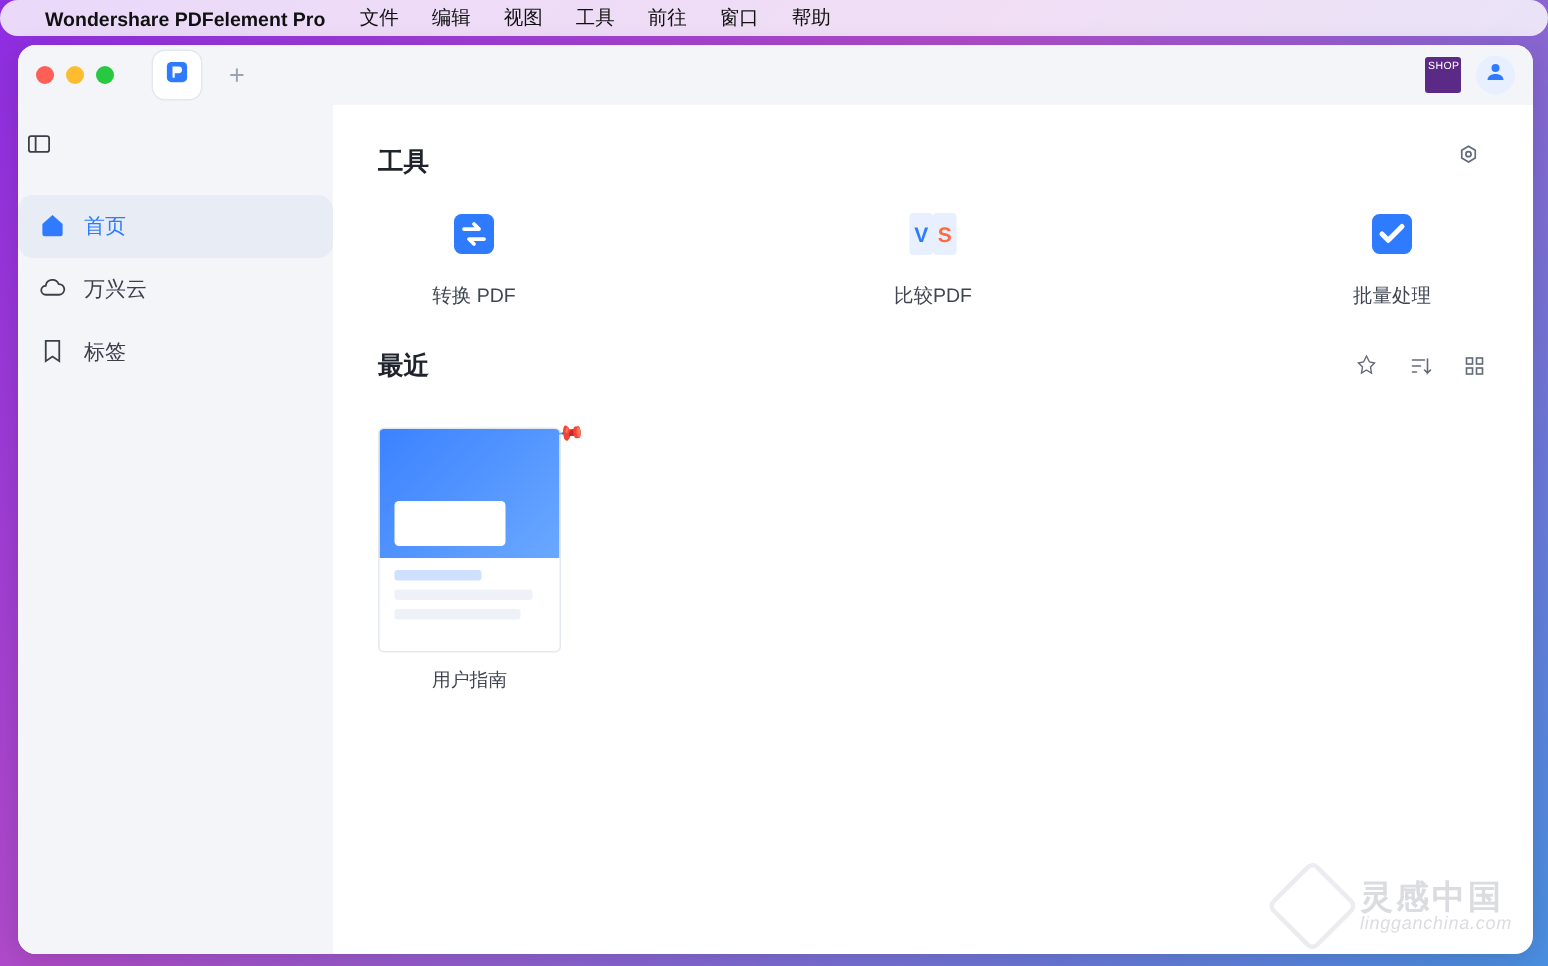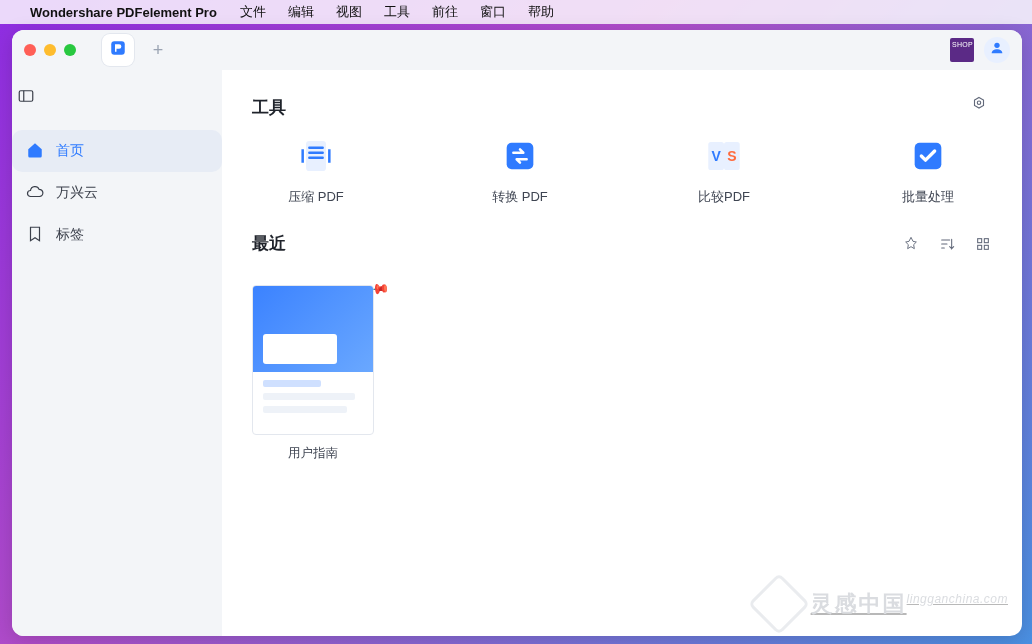--- a/index.html
+++ b/index.html
@@ -1,20 +1,20 @@
 <!DOCTYPE html>
 <html><head>
 <meta charset="utf-8">
 <style>
   * { margin: 0; padding: 0; box-sizing: border-box; font-family: -apple-system, "Helvetica Neue", Arial, sans-serif; }
   html, body { width: 1032px; height: 644px; overflow: hidden; }
   body { display: flex; flex-direction: column; background: linear-gradient(135deg, #8e2de2 0%, #b04cc9 40%, #4a90e2 100%); }
 
   
-  .menubar { height: 24px; background: rgba(255,255,255,.82); display: flex; align-items:center; font-size:13px; color:#111; }
+  .menubar { height: 24px; background: rgba(255,255,255,.82); display: flex; align-items:center; font-size:13px; color:#111;border-radius:12px; }
   .menubar .apple { width:26px; display:flex; align-items:center; justify-content:center; }
   .menubar .app  { font-weight:700; padding:0 12px 0 4px; }
   .menubar .m    { padding:0 11px; }
 
   .midgap { height: 6px; }
 
   
   .window { flex:1; margin: 0 10px 8px 12px; background:#fff; border-radius:12px; display:flex; flex-direction:column; box-shadow:0 4px 20px rgba(0,0,0,.15); overflow:hidden; }
   .titlebar { height:40px; display:flex; align-items:center; padding:0 12px; background:#f3f5f8; }
   .traffic { display:flex; gap:8px; }
@@ -64,21 +64,21 @@
   .thumb .lines { padding:8px 10px; }
   .thumb .lines div { height:7px; border-radius:2px; margin-bottom:6px; }
   .thumb .lines .a{background:#cfe0ff;width:58%;}
   .thumb .lines .b{background:#eef2f8;width:92%;}
   .thumb .lines .c{background:#eef2f8;width:84%;}
   .docLbl { text-align:center; font-size:12.5px; color:#3f4552; margin-top:10px; }
 
   
   .watermark { position:absolute; right:14px; bottom:10px; display:flex; align-items:center; gap:10px; opacity:.28; }
   .wmLogo { width:44px; height:44px; border:3px solid #b4bac6; transform:rotate(45deg); border-radius:6px; }
-  .wmText { display:flex; flex-direction:row; line-height:1;text-decoration:underline; }
+  .wmText { display:flex; flex-direction:column; line-height:1; }
   .wmText .zh{ font-size:22px; font-weight:700; color:#7a828f; letter-spacing:2px;}
   .wmText .en{ font-size:12px; font-style:italic; color:#7a828f; letter-spacing:.5px;}
 </style>
 </head>
 <body>
 
 <div class="menubar">
   <div class="apple"></div>
   <div class="app">Wondershare PDFelement Pro</div>
   <div class="m">文件</div>
@@ -175,31 +175,20 @@
                 <circle cx="12" cy="9" r="2.3" fill="none" stroke="#62697a" stroke-width="1.5"></circle>
               </svg>
           </span>
         </div>
       </div>
 
       <div class="tools">
         <div class="tool">
           <div class="tIcon">
             <svg viewBox="0 0 48 48" width="40" height="40">
-                <rect x="12" y="6" width="24" height="36" rx="4" fill="#e8f0ff"></rect>
-                <path d="M16 14h16M16 20h16M16 26h16" stroke="#2f7bff" stroke-width="3" stroke-linecap="round"></path>
-                <path d="M8 16c0 8 0 8 0 16" stroke="#2f7bff" stroke-width="3" fill="none"></path>
-                <path d="M40 16c0 8 0 8 0 16" stroke="#2f7bff" stroke-width="3" fill="none"></path>
-              </svg>
-          </div>
-          <div class="tLbl">压缩 PDF</div>
-        </div>
-        <div class="tool">
-          <div class="tIcon">
-            <svg viewBox="0 0 48 48" width="40" height="40">
                 <rect x="8" y="8" width="32" height="32" rx="6" fill="#2f7bff"></rect>
                 <path d="M16 20h12l-4-4M32 28H20l4 4" stroke="#fff" stroke-width="3" fill="none" stroke-linecap="round" stroke-linejoin="round"></path>
               </svg>
           </div>
           <div class="tLbl">转换 PDF</div>
         </div>
         <div class="tool">
           <div class="tIcon">
             <svg viewBox="0 0 48 48" width="42" height="42">
                 <rect x="6" y="8" width="18" height="32" rx="3" fill="#e8f0ff"></rect>

